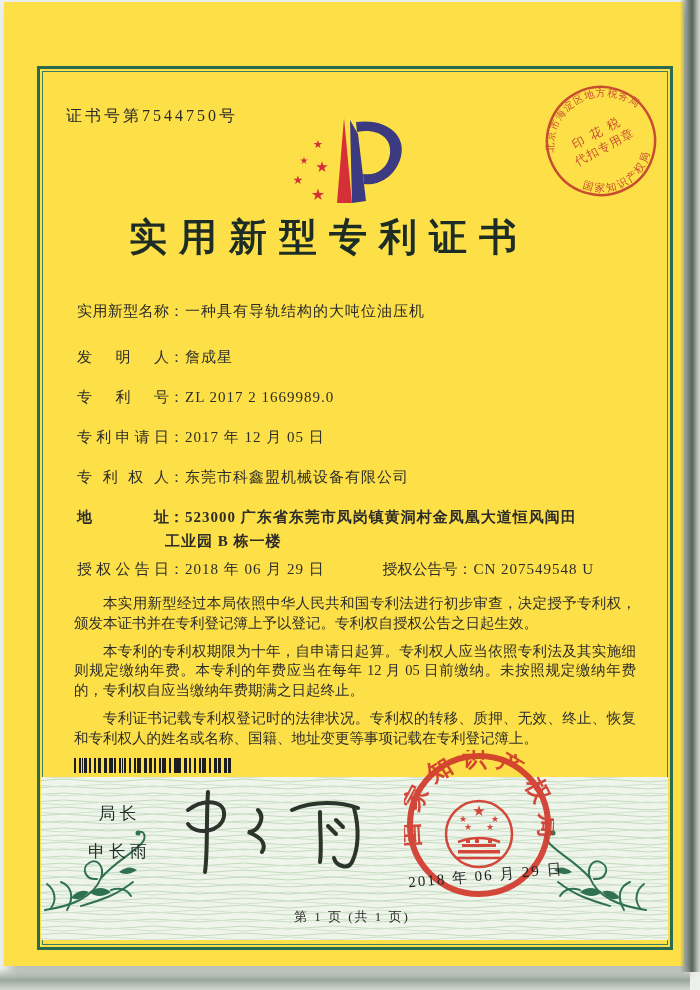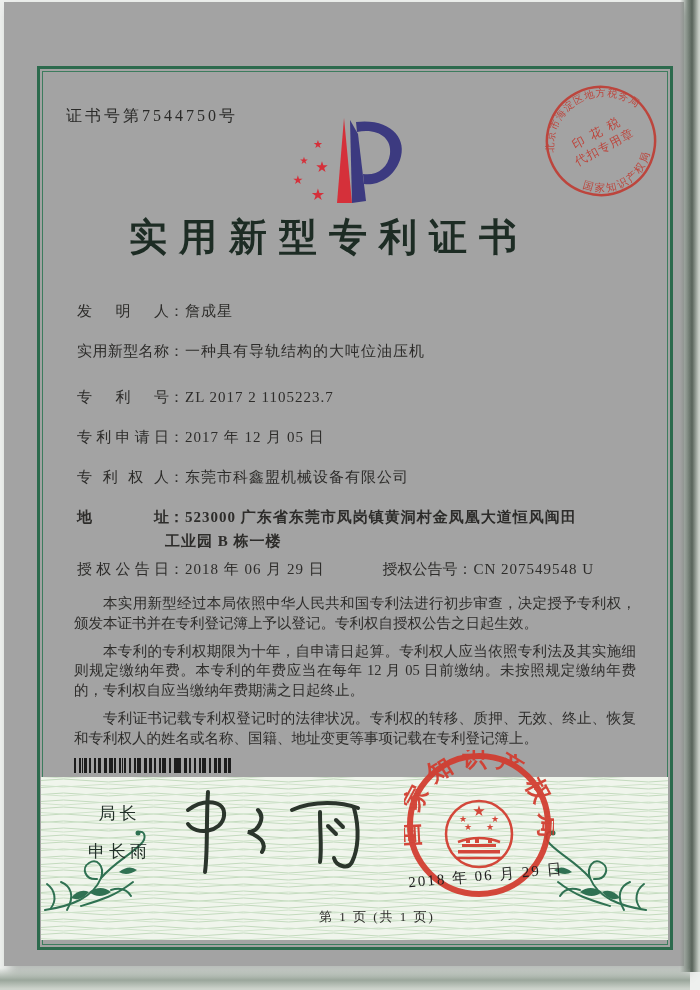--- a/index.html
+++ b/index.html
@@ -3,21 +3,21 @@
 <meta charset="utf-8">
 <style>
   html,body{margin:0;padding:0;}
   body{
     width:700px;height:990px;position:relative;overflow:hidden;
     background:#eef0ee;
     font-family:"Liberation Serif","DejaVu Serif",serif;
   }
   .paper{
     position:absolute;left:4px;top:2px;right:16px;bottom:24px;
-    background:#a3a3a3;
+    background:#fde047;
     box-shadow:5px 7px 10px rgba(70,80,72,.35);
   }
   .edge-right{position:absolute;top:0;bottom:18px;right:0;width:20px;
     background:linear-gradient(90deg,rgba(0,0,0,0),#7d887f 40%,#58635a 60%,#c9cfc8 95%);z-index:40;}
   .edge-bottom{position:absolute;left:0;right:10px;bottom:0;height:22px;
     background:linear-gradient(180deg,rgba(0,0,0,0),#9aa69b 55%,#cdd3cc 95%);z-index:40;}
   .frame{
     position:absolute;left:33px;top:64px;width:630px;height:878px;
     border:3px solid #2c6a4d;
   }
@@ -56,21 +56,21 @@
   .orn-right{right:34px;bottom:50px;transform:scaleX(-1);}
   .sign-block{position:absolute;left:84px;top:800px;z-index:8;font-size:17px;color:#23312a;letter-spacing:4px;text-align:center;}
   .sign-title{margin-bottom:15px;}
   .signature{position:absolute;left:170px;top:778px;z-index:9;}
   .big-seal{position:absolute;left:400px;top:748px;z-index:10;opacity:.93;}
   .seal-date{
     position:absolute;left:404px;top:862px;z-index:12;width:210px;
     font-size:15px;color:#1f1f1f;letter-spacing:2px;transform:rotate(-5deg);white-space:nowrap;
   }
   .footer{position:absolute;left:33px;width:630px;top:906px;text-align:center;
-    font-size:13px;color:#2d2c2a;letter-spacing:2px;z-index:8;padding-left:25px;}
+    font-size:13px;color:#2d2c2a;letter-spacing:2px;z-index:8;}
   svg text{font-family:"Liberation Serif","DejaVu Serif",serif;}
 </style>
 </head>
 <body>
 
 <div class="paper">
 
   <div class="frame">
     <div class="frame-inner"></div>
   </div>
@@ -151,28 +151,28 @@
       <text x="63" y="74" font-size="12" text-anchor="middle" letter-spacing="1">代扣专用章</text>
       <text font-size="10.5" letter-spacing="2">
         <textPath href="#taxBot" startOffset="50%" text-anchor="middle">国家知识产权局</textPath>
       </text>
     </g>
   </svg>
 
   <div class="title">实用新型专利证书</div>
 
   <div class="fields">
-    <div class="frow">
-      <span class="flabel">发明人</span><span class="fcolon">：</span><span class="fvalue">詹成星</span>
-    </div>
     <div class="frow r-name">
       <span class="flabel">实用新型名称</span><span class="fcolon">：</span><span class="fvalue">一种具有导轨结构的大吨位油压机</span>
     </div>
     <div class="frow">
-      <span class="flabel">专利号</span><span class="fcolon">：</span><span class="fvalue">ZL 2017 2 1105223.7</span>
+      <span class="flabel">发明人</span><span class="fcolon">：</span><span class="fvalue">詹成星</span>
+    </div>
+    <div class="frow">
+      <span class="flabel">专利号</span><span class="fcolon">：</span><span class="fvalue">ZL 2017 2 1669989.0</span>
     </div>
     <div class="frow">
       <span class="flabel">专利申请日</span><span class="fcolon">：</span><span class="fvalue">2017 年 12 月 05 日</span>
     </div>
     <div class="frow">
       <span class="flabel">专利权人</span><span class="fcolon">：</span><span class="fvalue">东莞市科鑫盟机械设备有限公司</span>
     </div>
     <div class="frow r-addr">
       <span class="flabel">地址</span><span class="fcolon">：</span><span class="fvalue">523000 广东省东莞市凤岗镇黄洞村金凤凰大道恒风闽田</span>
     </div>

